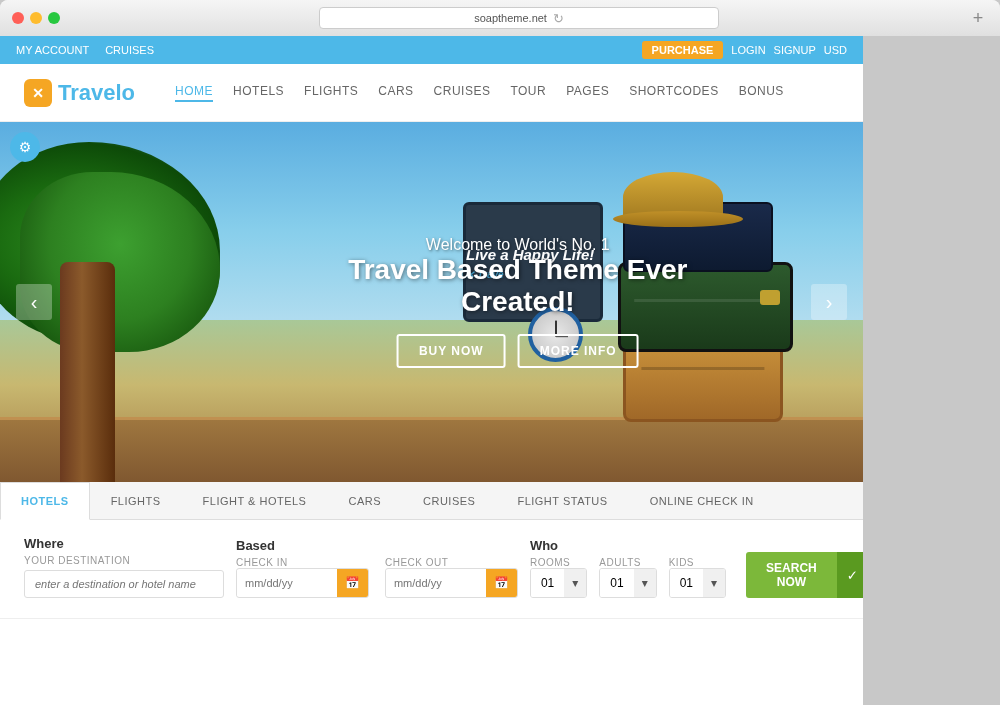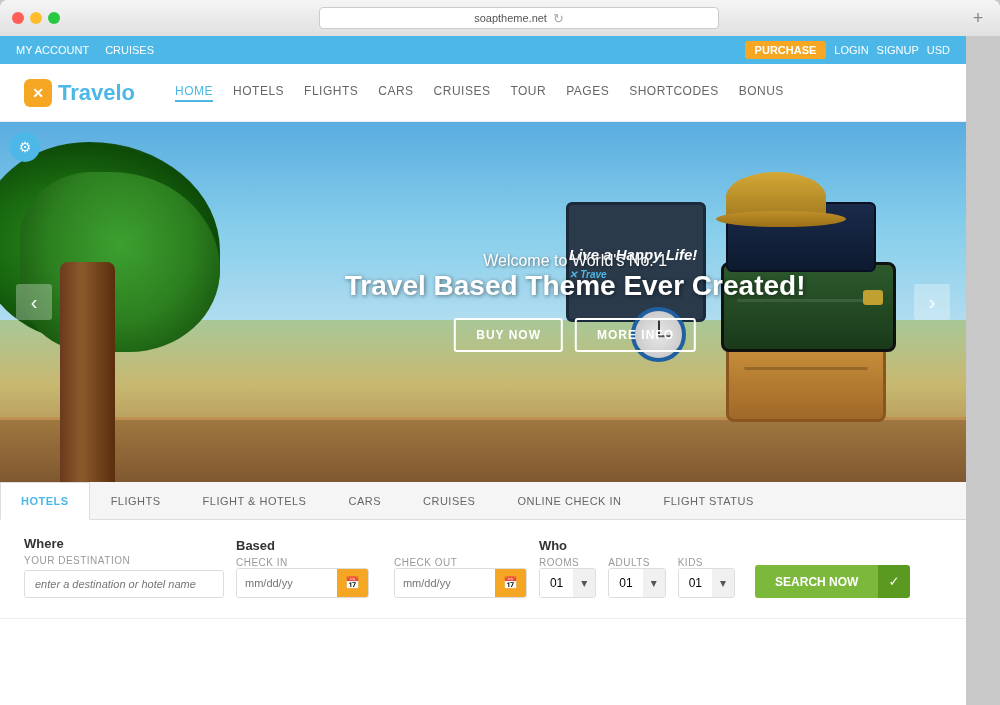--- a/index.html
+++ b/index.html
@@ -43,21 +43,21 @@
       width: 20px; height: 20px;
       background: none;
       border: none;
       font-size: 18px;
       color: #888;
       cursor: pointer;
     }
 
     
     .website {
-      width: 966px;
+      width: 863px;
       height: 669px;
       overflow: hidden;
       background: white;
     }
 
     
     .top-bar {
       height: 28px;
       background: #4db8e8;
       display: flex;
@@ -504,36 +504,36 @@
     <button class="slider-prev">‹</button>
     <button class="slider-next">›</button>
   </div>
 
   <div class="search-tabs">
     <div class="search-tab active">HOTELS</div>
     <div class="search-tab">FLIGHTS</div>
     <div class="search-tab">FLIGHT &amp; HOTELS</div>
     <div class="search-tab">CARS</div>
     <div class="search-tab">CRUISES</div>
+    <div class="search-tab">FLIGHT STATUS</div>
     <div class="search-tab">ONLINE CHECK IN</div>
-    <div class="search-tab">FLIGHT STATUS</div>
   </div>
 
   <div class="search-form">
     <div class="search-row">
 
       <div class="search-group where-group">
         <div class="search-label">Where</div>
         <div class="search-sublabel">YOUR DESTINATION</div>
         <input class="search-input" type="text" style="width: 200px;" placeholder="enter a destination or hotel name">
       </div>
 
       <div class="search-group">
         <div class="search-label">Based</div>
-        <div style="display:flex; gap:25px; align-items:flex-end;">
+        <div style="display:flex; gap:16px; align-items:flex-end;">
           <div>
             <div class="search-sublabel">CHECK IN</div>
             <div class="search-input-with-icon">
               <input type="text" placeholder="mm/dd/yy" style="">
               <div class="cal-icon">📅</div>
             </div>
           </div>
           <div>
             <div class="search-sublabel">CHECK OUT</div>
             <div class="search-input-with-icon">

